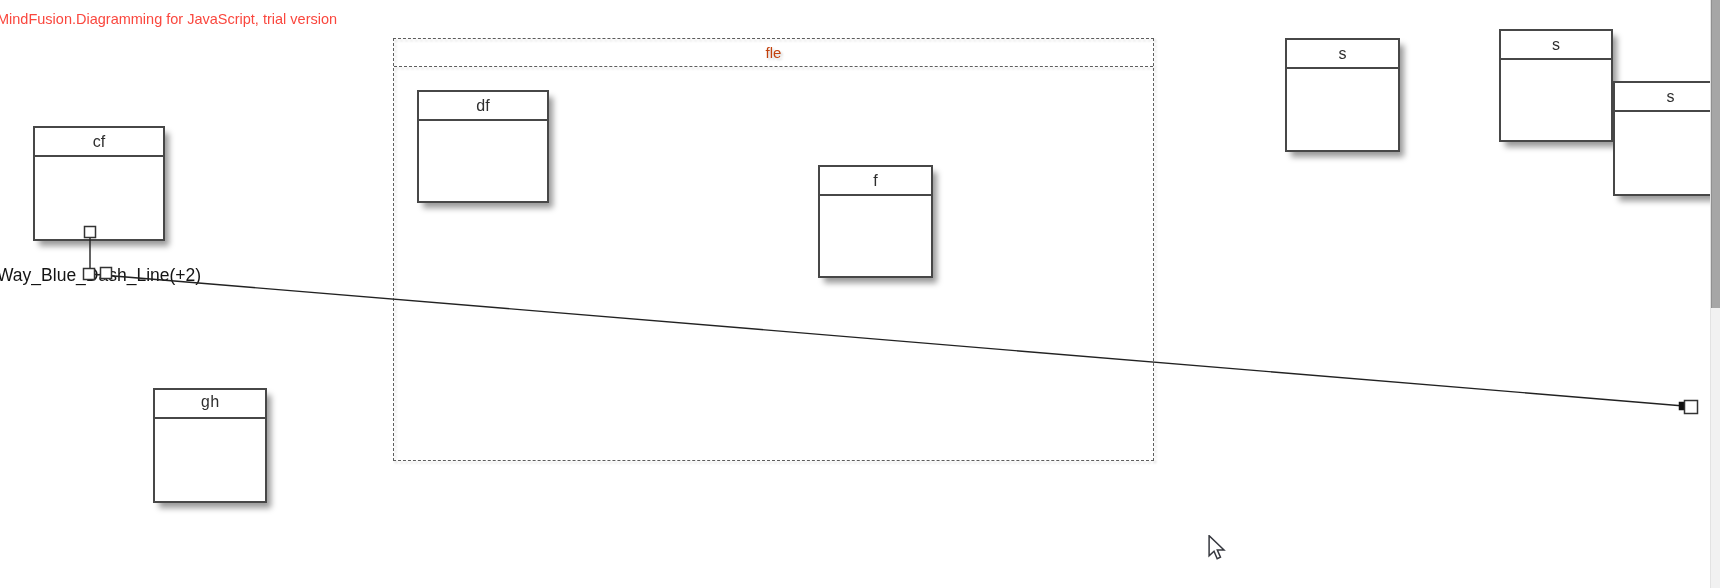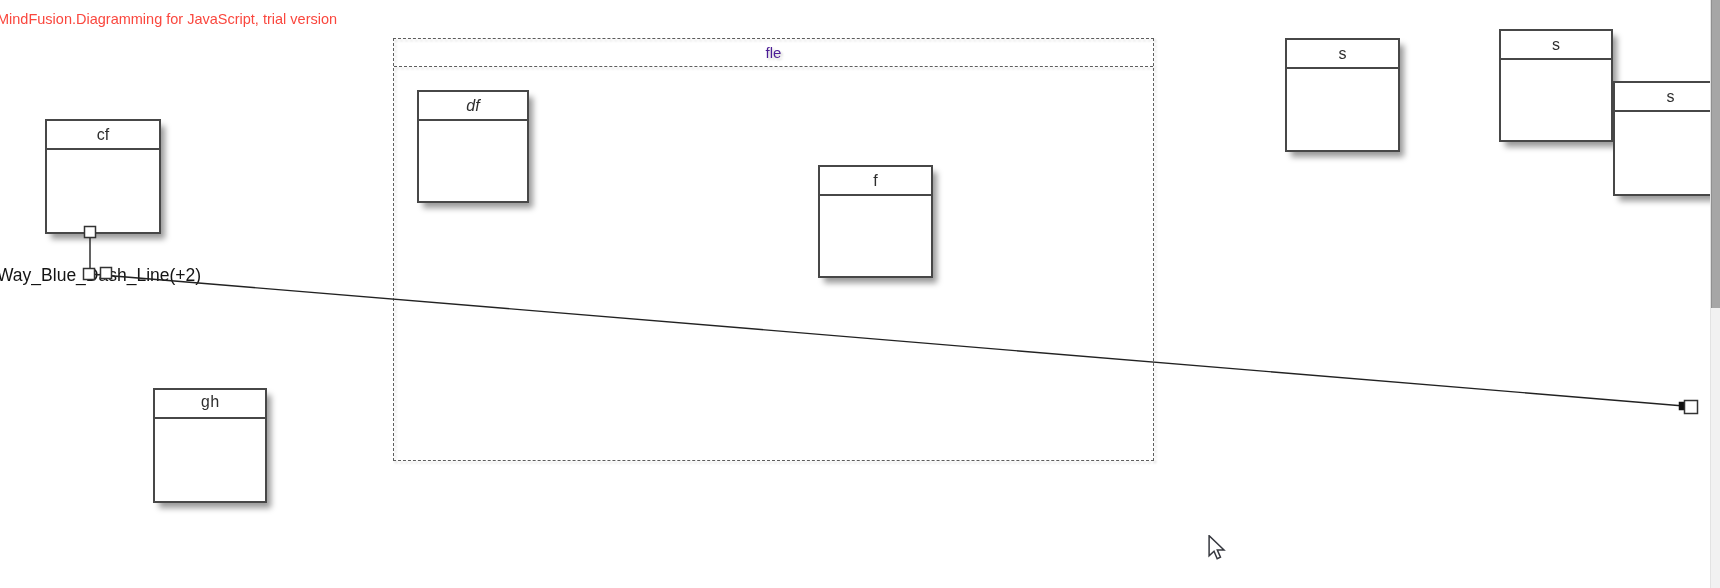--- a/index.html
+++ b/index.html
@@ -47,21 +47,21 @@
     border: 1.5px dashed #5d5d5d;
     box-sizing: border-box;
     background: transparent;
     filter: drop-shadow(2px 2px 1px rgba(0,0,0,0.18));
   }
   #container-fle .container-header {
     height: 27px;
     line-height: 27px;
     text-align: center;
     font-size: 15px;
-    color: #4c1d95;
+    color: #c2410c;
     border-bottom: 1.5px dashed #5d5d5d;
   }
   #link-label {
     position: absolute;
     left: -3px;
     top: 265px;
     font-size: 17.5px;
     color: #141414;
     white-space: nowrap;
   }
@@ -101,29 +101,29 @@
 
 <div id="canvas">
 
   <div id="trial-notice">MindFusion.Diagramming for JavaScript, trial version</div>
 
   <div id="container-fle" style="left: 393px; top: 38px; width: 761px; height: 423px;">
     <div class="container-header">fle</div>
   </div>
 
   <div id="nodes">
-      <div class="node" style="left: 33px; top: 119px; width: 116px; height: 115px; margin-left: 12px;">
+      <div class="node" style="left: 33px; top: 126px; width: 132px; height: 115px;">
         <div class="node-title">cf</div>
         <div class="node-body"></div>
       </div>
       <div class="node" style="left: 153px; top: 388px; width: 114px; height: 115px; font-family: Liberation Mono, monospace;">
         <div class="node-title">gh</div>
         <div class="node-body"></div>
       </div>
-      <div class="node" style="left: 417px; top: 90px; width: 112px; height: 113px; font-style: italic;">
+      <div class="node" style="left: 417px; top: 90px; width: 132px; height: 113px;">
         <div class="node-title">df</div>
         <div class="node-body"></div>
       </div>
       <div class="node" style="left: 818px; top: 165px; width: 115px; height: 113px;">
         <div class="node-title">f</div>
         <div class="node-body"></div>
       </div>
       <div class="node" style="left: 1285px; top: 38px; width: 115px; height: 114px;">
         <div class="node-title">s</div>
         <div class="node-body"></div>

